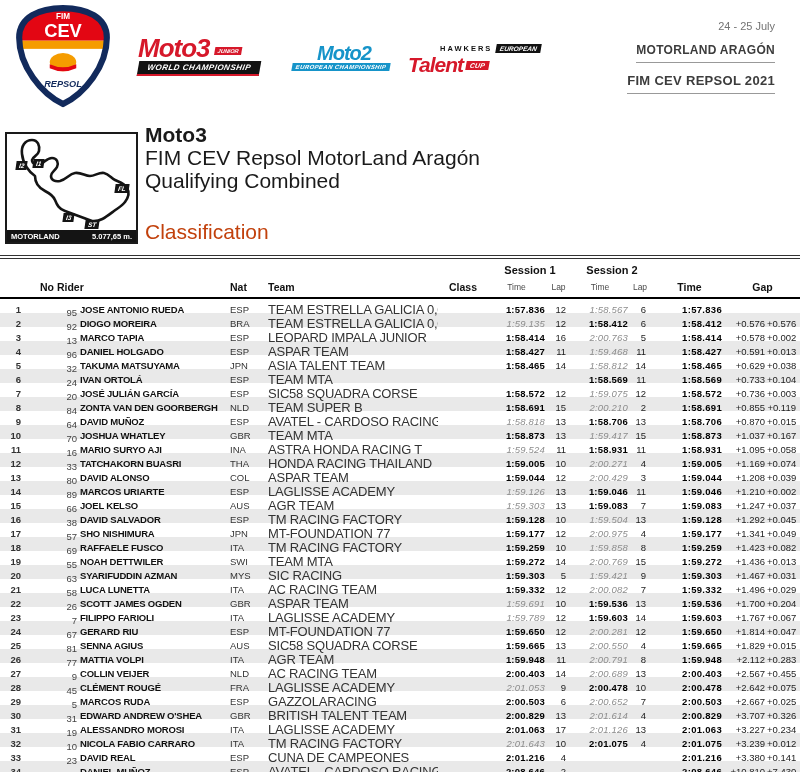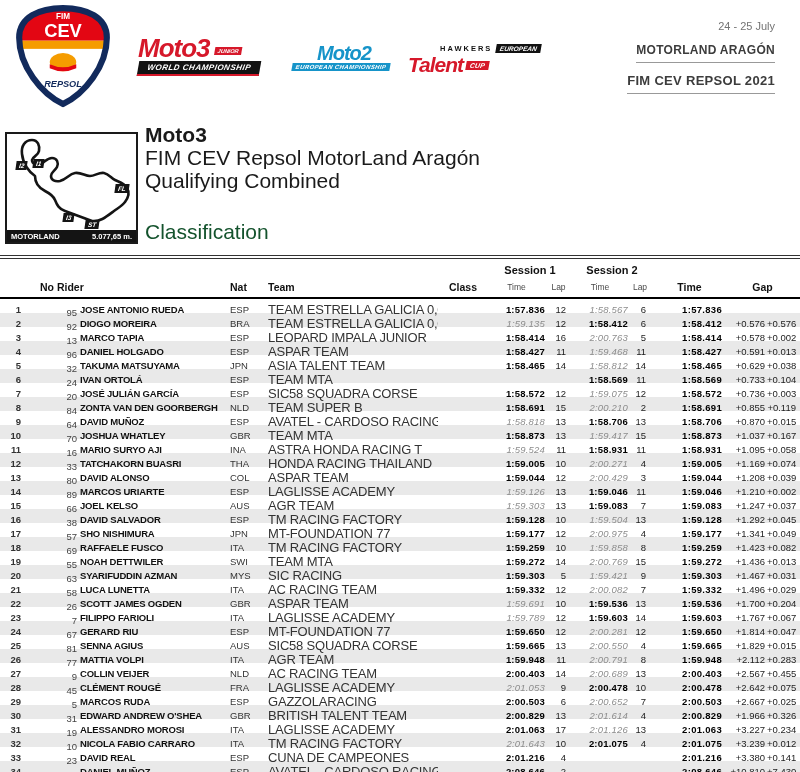--- a/index.html
+++ b/index.html
@@ -31,21 +31,21 @@
   
   .map{left:5px;top:132px;width:133px;height:112px;border:2px solid #1a1a1a;box-sizing:border-box;background:#fff;}
   .map svg{position:absolute;left:0;top:0;}
   .chip{position:absolute;background:#141414;color:#fff;font-size:6.5px;font-weight:bold;font-style:italic;padding:0px 3px;line-height:9px;transform:skewX(-8deg);}
   .mapbar{position:absolute;left:0;bottom:0;width:100%;height:12px;background:#141414;color:#fff;font-size:7.5px;font-weight:bold;display:flex;justify-content:space-between;align-items:center;padding:0 4px;box-sizing:border-box;}
 
   
   .titleblock{left:145px;top:123px;}
   .t-cat{font-size:21px;font-weight:bold;line-height:23px;color:#1a1a1a;}
   .t-evt,.t-ses{font-size:21px;line-height:23px;color:#1a1a1a;}
-  .t-heading{left:145px;top:220px;font-size:21px;color:#14532d;}
+  .t-heading{left:145px;top:220px;font-size:21px;color:#c2410c;}
 
   
   .tablewrap{left:0;top:255px;width:800px;}
   .topline{height:1px;background:#333;}
   .topline2{height:1px;background:#333;margin-top:2px;}
   .grid{display:grid;grid-template-columns:24px 52px 150px 38px 170px 50px 57px 27px 56px 24px 75px 40px 31px;padding-left:4px;align-items:center;}
   .hdr1{height:16px;margin-top:3px;}
   .hdr1 span{font-size:11px;font-weight:bold;text-align:center;}
   .s1span{grid-column:7/9;}
   .s2span{grid-column:9/11;}
@@ -614,21 +614,21 @@
         <span class="c-no">31</span>
         <span class="c-rider">EDWARD ANDREW O'SHEA</span>
         <span class="c-nat">GBR</span>
         <span class="c-team">BRITISH TALENT TEAM</span>
         <span class="c-cls"></span>
         <span class="c-t1 t-best">2:00.829</span>
         <span class="c-l1">13</span>
         <span class="c-t2 t-oth">2:01.614</span>
         <span class="c-l2">4</span>
         <span class="c-time">2:00.829</span>
-        <span class="c-gap">+1.966</span>
+        <span class="c-gap">+3.707</span>
         <span class="c-int">+0.326</span>
       </div>
       <div class="grid row">
         <span class="c-pos">31</span>
         <span class="c-no">19</span>
         <span class="c-rider">ALESSANDRO MOROSI</span>
         <span class="c-nat">ITA</span>
         <span class="c-team">LAGLISSE ACADEMY</span>
         <span class="c-cls"></span>
         <span class="c-t1 t-best">2:01.063</span>

